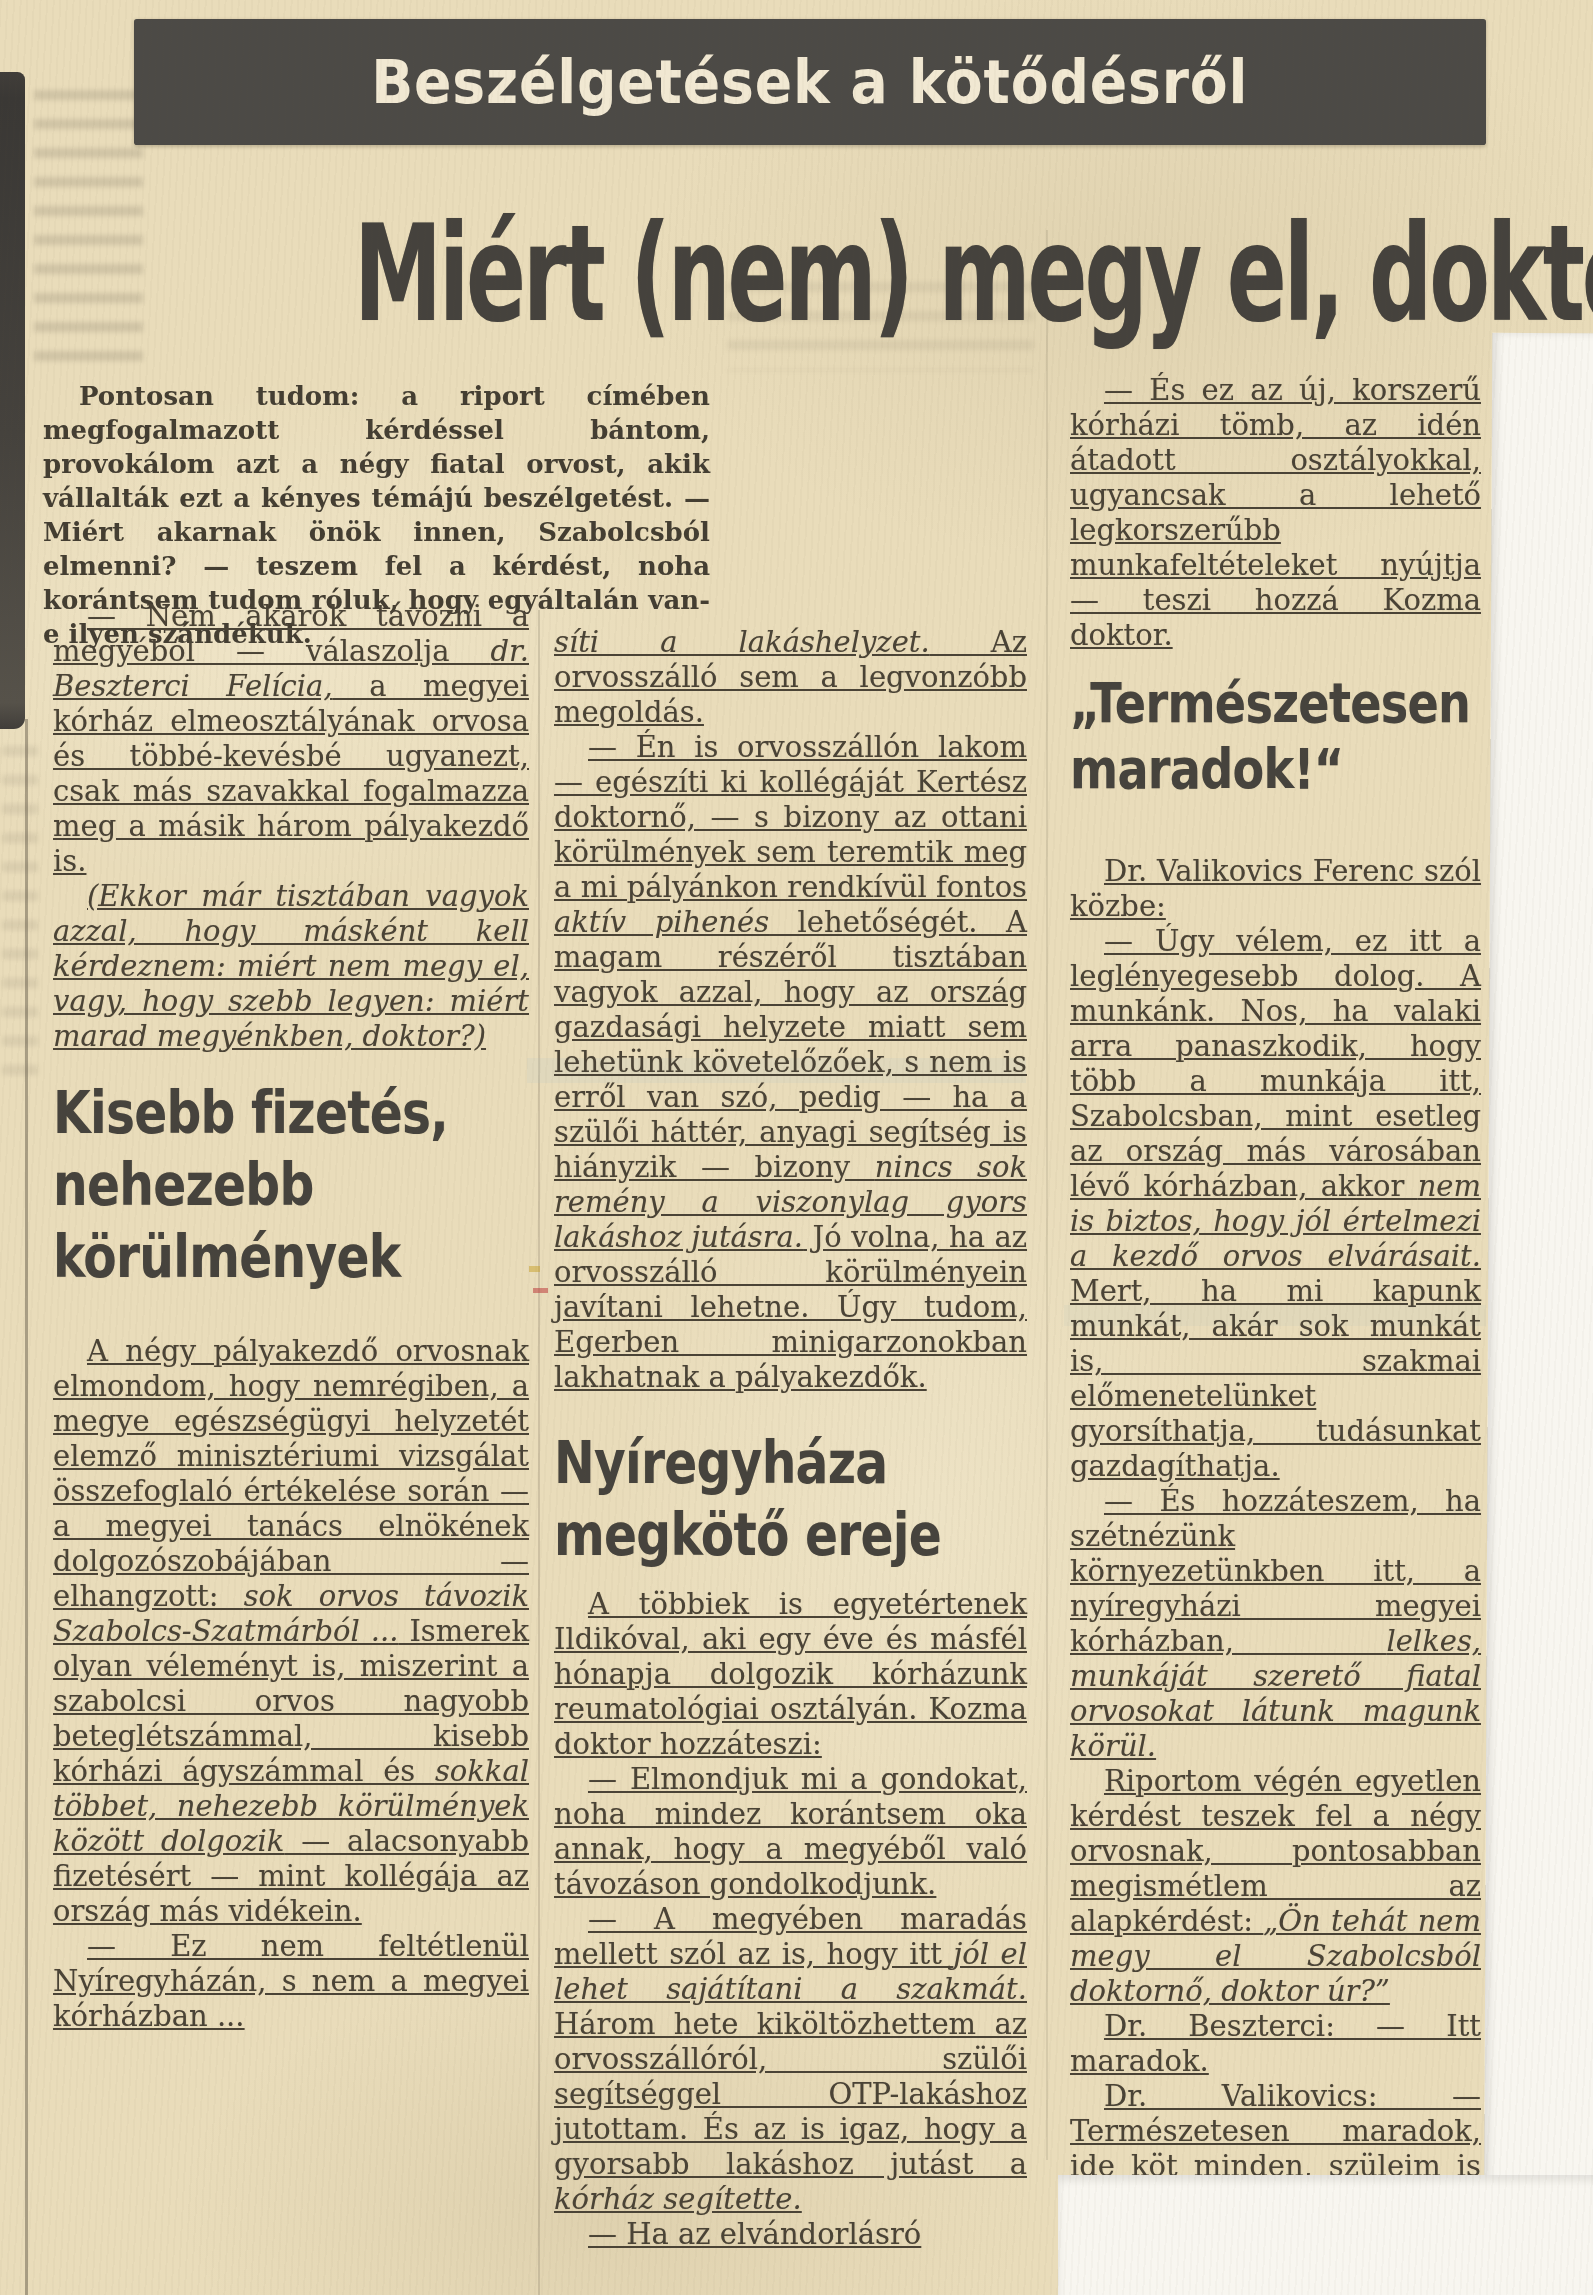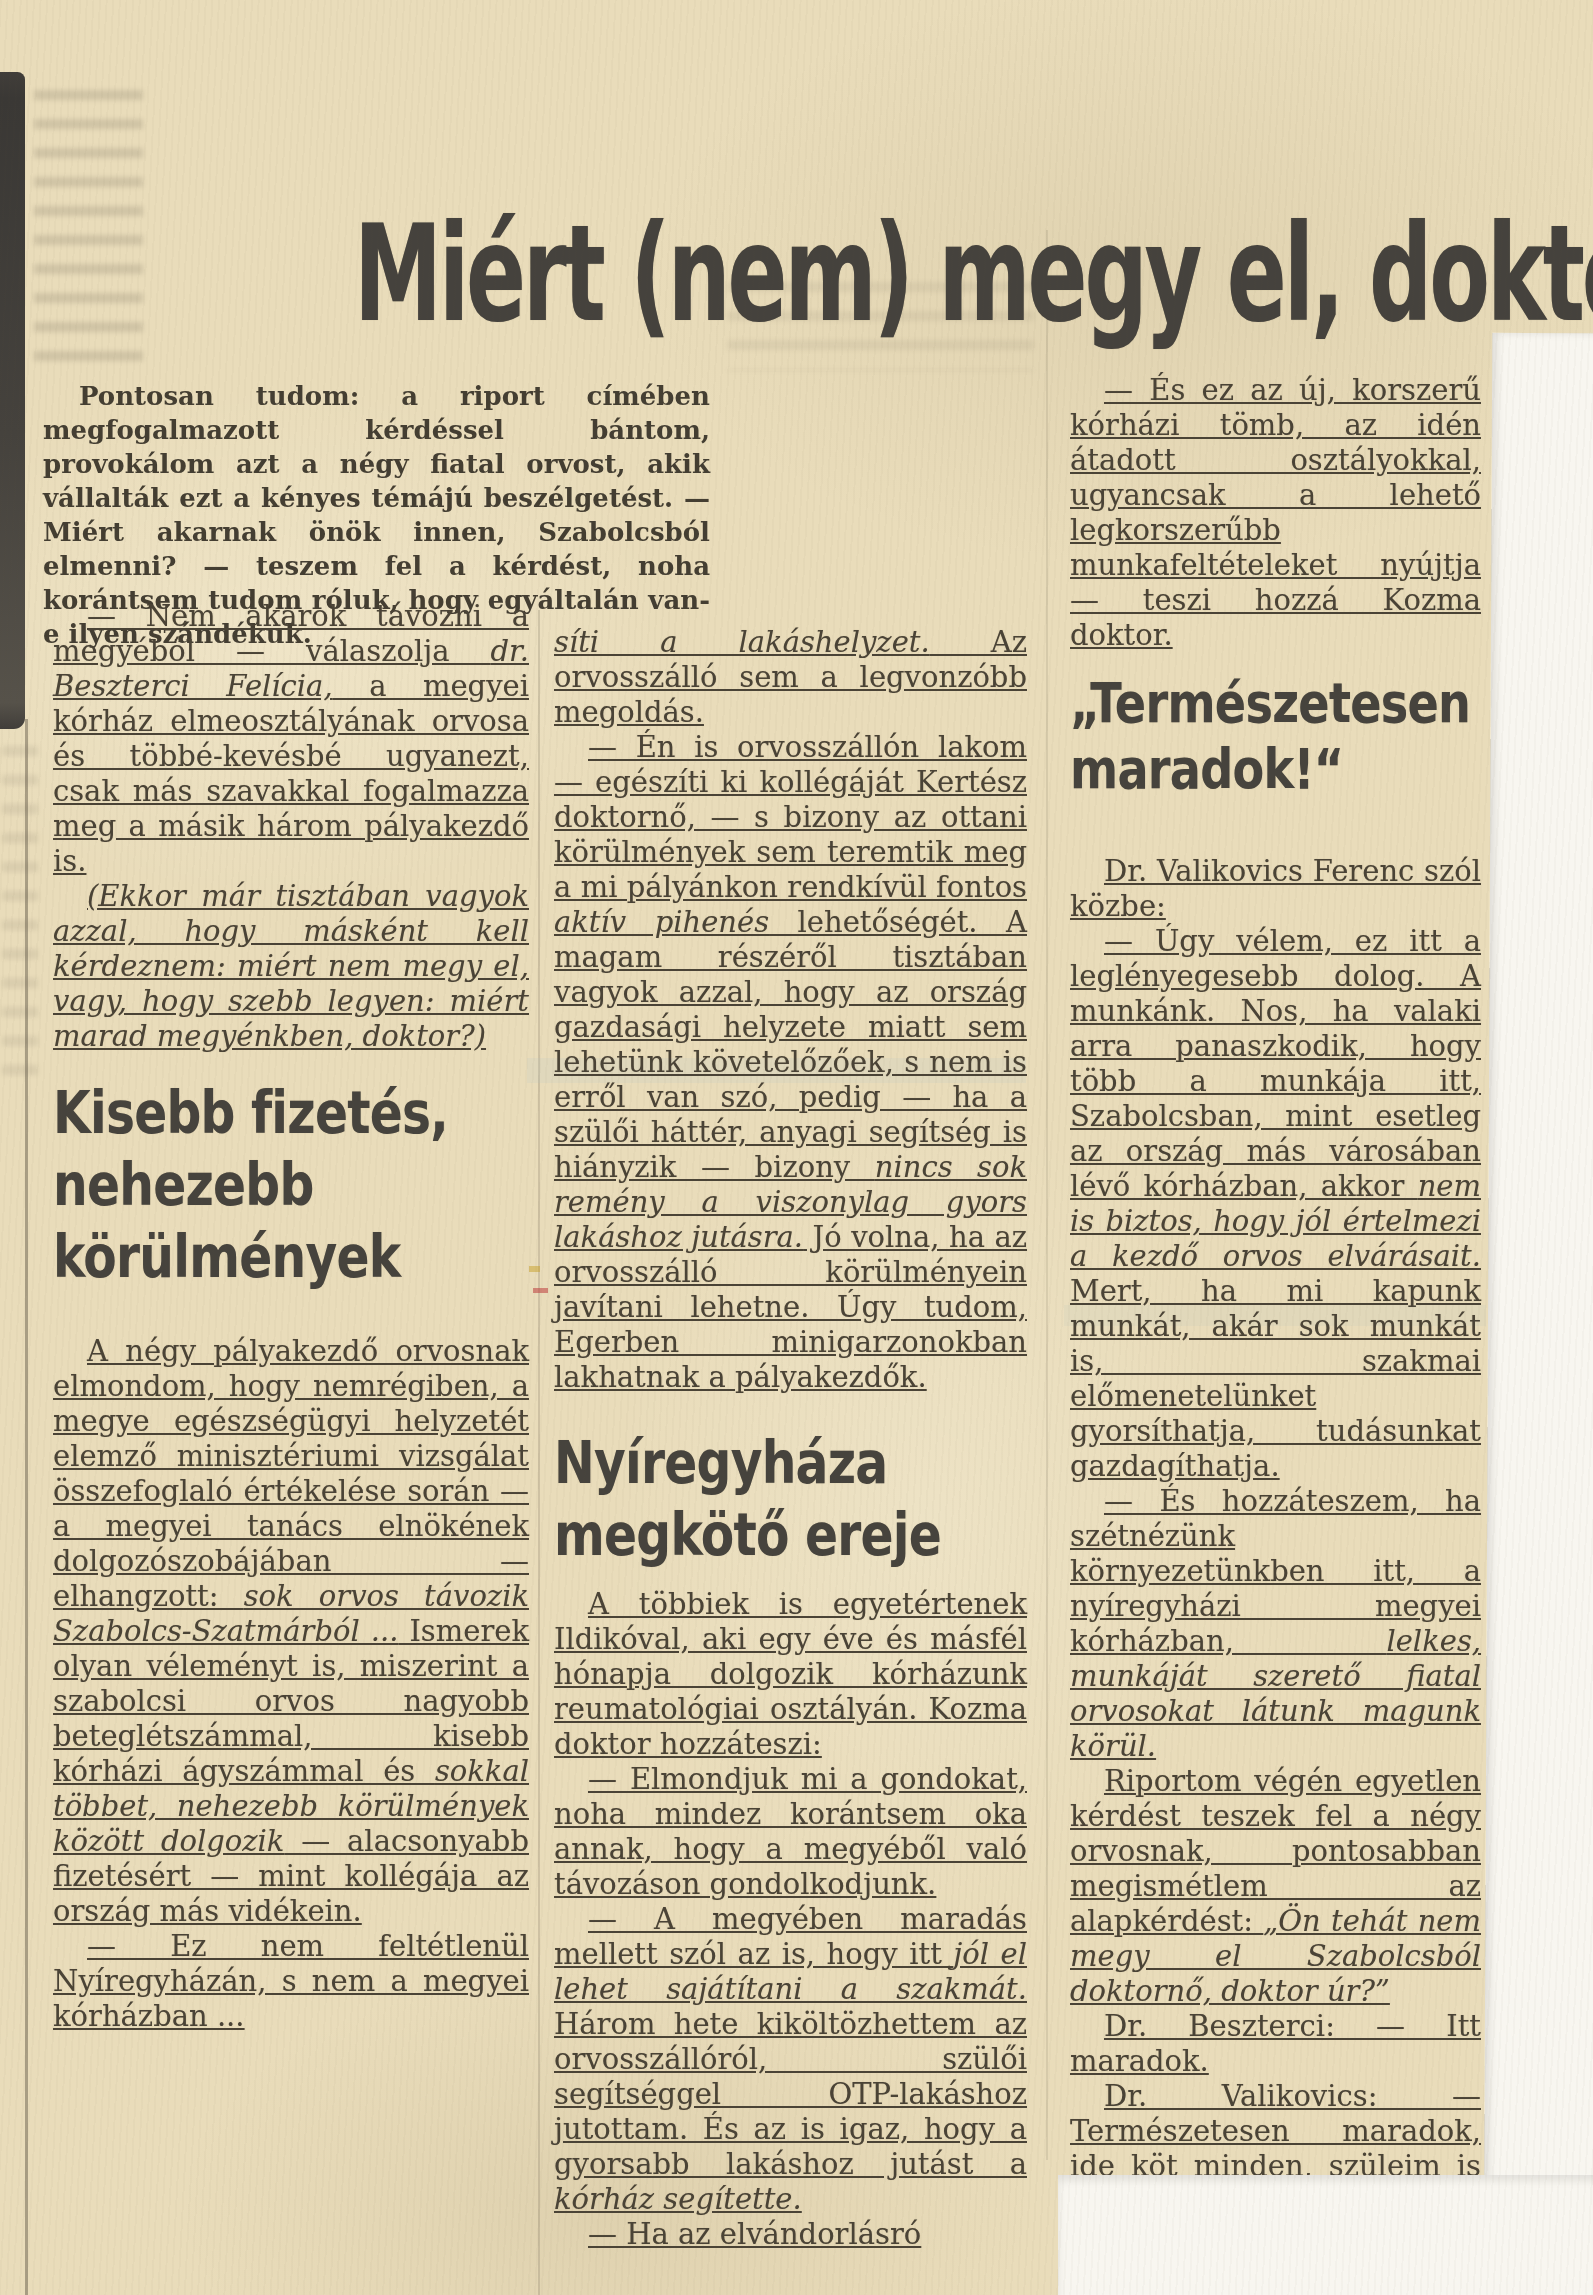--- a/index.html
+++ b/index.html
@@ -73,20 +73,23 @@
   <div class="ghost ghost-1"></div>
   <div class="ghost ghost-2"></div>
   <div class="ghost ghost-3"></div>
   <div class="crease-1"></div>
   <div class="crease-2"></div>
   <div class="streak-1"></div>
   <div class="streak-2"></div>
   <div class="fleck-red"></div>
   <div class="fleck-yellow"></div>
 
+  <div class="banner">
+    <span>Beszélgetések a kötődésről</span>
+  </div>
 
   <div class="headline">
     <span>Miért (nem) megy el, doktor?</span>
   </div>
 
   <div class="lead">Pontosan tudom: a riport címében megfogalmazott kérdéssel bántom, provokálom azt a négy fiatal orvost, akik vállalták ezt a kényes témájú beszélgetést. — Miért akarnak önök innen, Szabolcsból elmenni? — teszem fel a kérdést, noha korántsem tudom róluk, hogy egyáltalán van-e ilyen szándékuk.</div>
 
   <div class="col col-1">
     <p class="para"><span>— Nem akarok távozni a megyéből — válaszolja </span><span class="it">dr. Beszterci Felícia,</span><span> a megyei kórház elmeosztályának orvosa és többé-kevésbé ugyanezt, csak más szavakkal fogalmazza meg a másik három pályakezdő is.</span></p>
     <p class="para it">(Ekkor már tisztában vagyok azzal, hogy másként kell kérdeznem: miért nem megy el, vagy, hogy szebb legyen: miért marad megyénkben, doktor?)</p>

